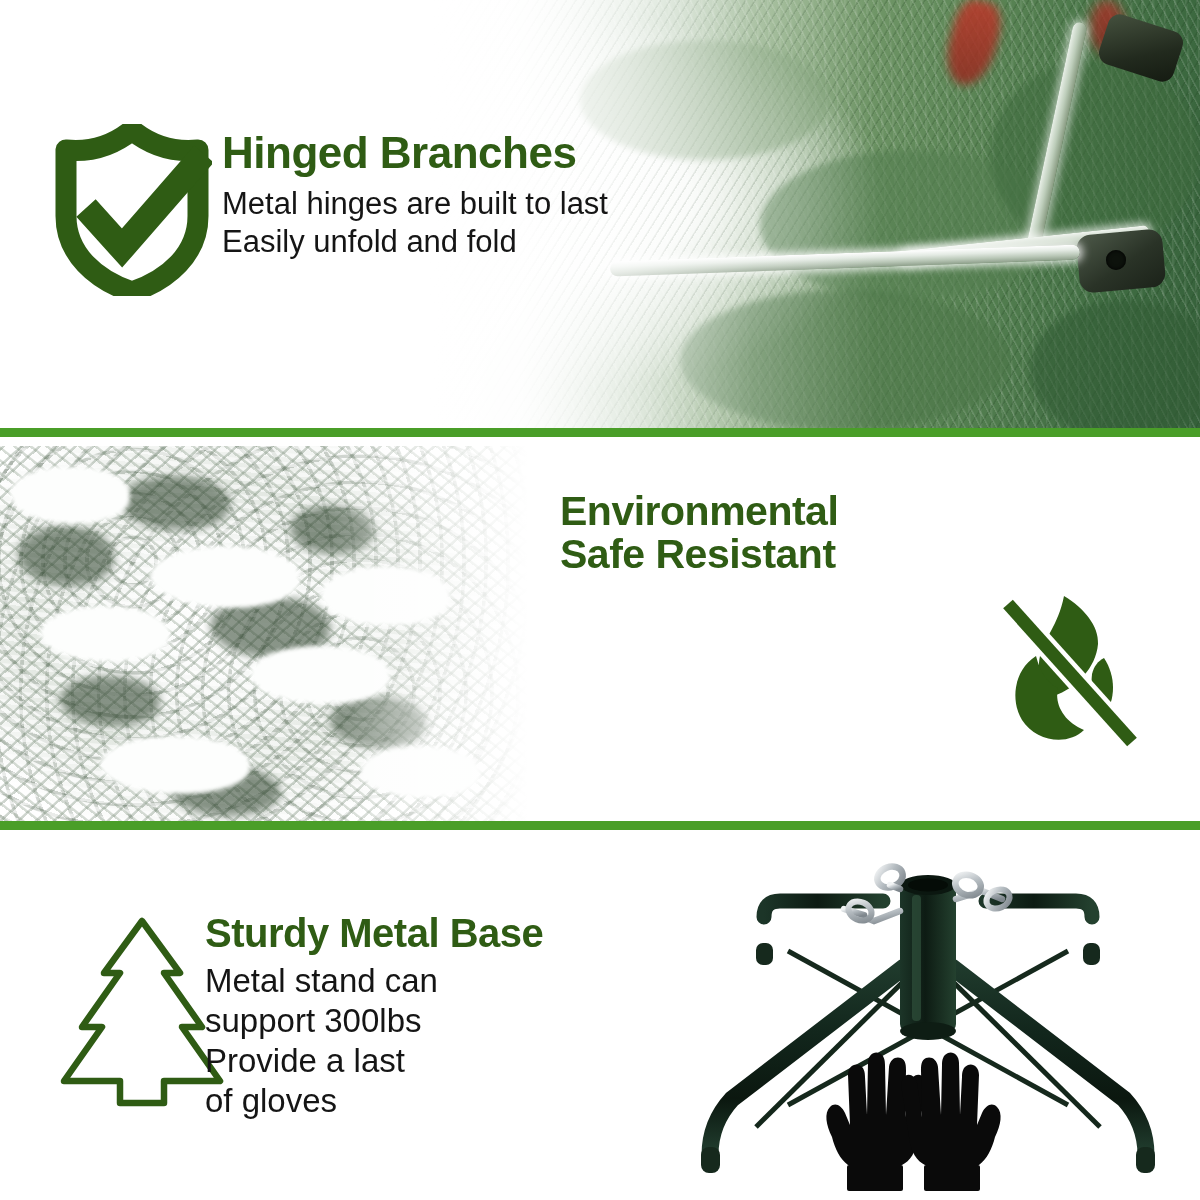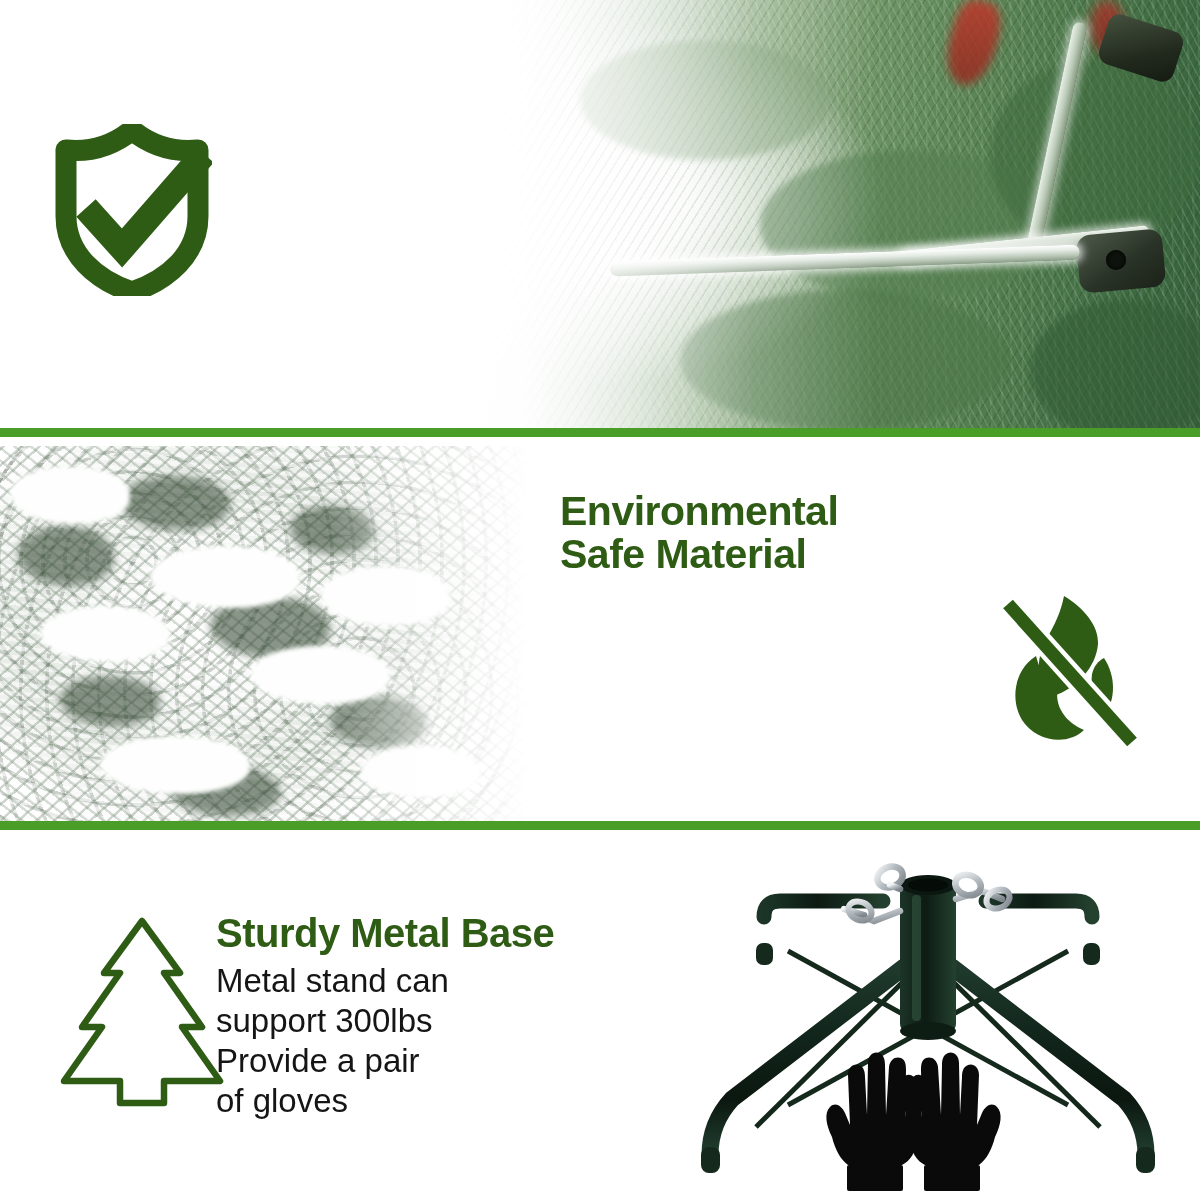--- a/index.html
+++ b/index.html
@@ -128,21 +128,21 @@
     position:absolute;top:0;left:330px;width:230px;height:384px;
     background:linear-gradient(90deg, rgba(255,255,255,0) 0%, rgba(255,255,255,0.55) 42%, #ffffff 86%);
   }
   #sec2 .txt{position:absolute;left:560px;top:44px;width:470px;}
   #sec2 .heading{font-size:41px;}
   #sec2 .body-text{font-size:31px;margin-top:12px;}
 
   
   #sec3{top:839px;height:361px;}
   #sec3 .tree-icon{position:absolute;left:52px;top:72px;width:180px;height:200px;}
-  #sec3 .txt{position:absolute;left:216px;top:74px;width:470px;}
+  #sec3 .txt{position:absolute;left:205px;top:74px;width:470px;}
   #sec3 .heading{font-size:40px;}
   #sec3 .body-text{font-size:33px;margin-top:6px;}
   #sec3 .stand{position:absolute;left:668px;top:16px;width:520px;height:345px;}
   #sec3 .gloves{position:absolute;left:806px;top:202px;width:215px;height:152px;}
 </style>
 </head>
 <body>
 
 <div class="page">
 
@@ -170,20 +170,25 @@
       <div class="fade"></div>
     </div>
 
     <div class="shield-icon">
       <svg viewBox="0 0 160 172" width="160" height="172" aria-hidden="true">
         <path d="M80 6 C58 24 34 28 14 26 L14 92 C14 130 44 156 80 168 C116 156 146 130 146 92 L146 26 C126 28 102 24 80 6 Z" fill="none" stroke="#2f5c14" stroke-width="21" stroke-linejoin="round"></path>
         <path d="M34 84 L70 124 L152 30" fill="none" stroke="#2f5c14" stroke-width="26" stroke-linecap="butt" stroke-linejoin="miter"></path>
       </svg>
     </div>
 
+    <div class="txt">
+      <h2 class="heading">Hinged Branches</h2>
+      <p class="body-text">Metal hinges are built to last
+Easily unfold and fold</p>
+    </div>
 
     <div class="divider" style="top:428px;"></div>
   </div>
 
   <div class="section" id="sec2">
 
     <div class="photo">
       <div class="flock"></div>
 
       <div class="dark-gap" style="left:18px;top:80px;width:96px;height:60px;"></div>
@@ -200,21 +205,21 @@
       <div class="snow-tip" style="left:40px;top:160px;width:130px;height:56px;"></div>
       <div class="snow-tip" style="left:320px;top:120px;width:130px;height:60px;"></div>
       <div class="snow-tip" style="left:100px;top:290px;width:150px;height:58px;"></div>
       <div class="snow-tip" style="left:360px;top:300px;width:120px;height:52px;"></div>
 
       <div class="rightfade"></div>
     </div>
 
     <div class="txt">
       <h2 class="heading">Environmental
-Safe Material</h2>
+Safe Resistant</h2>
     </div>
 
     <div class="divider" style="top:375px;"></div>
   </div>
 
   <div class="noflame-icon" style="position:absolute;left:992px;top:592px;width:152px;height:160px;">
     <svg viewBox="0 0 152 160" width="152" height="160" aria-hidden="true">
       <defs>
         <mask id="slashmask">
           <rect x="0" y="0" width="152" height="160" fill="#fff"></rect>
@@ -238,21 +243,21 @@
                  L128 62 L112 62 L150 116 L130 116 L168 170 L112 170
                  L112 192 L68 192 L68 170 L12 170
                  L50 116 L30 116 L68 62 L52 62 Z" fill="none" stroke="#2f5c14" stroke-width="6.5" stroke-linejoin="round" stroke-linecap="round"></path>
       </svg>
     </div>
 
     <div class="txt">
       <h2 class="heading">Sturdy Metal Base</h2>
       <p class="body-text">Metal stand can
 support 300lbs
-Provide a pair
+Provide a last
 of gloves</p>
     </div>
 
     <div class="stand">
       <svg viewBox="0 0 520 345" width="520" height="345" aria-hidden="true">
         <defs>
           <linearGradient id="tube" x1="0" y1="0" x2="0" y2="1">
             <stop offset="0%" stop-color="#1f3a2c"></stop>
             <stop offset="35%" stop-color="#12261c"></stop>
             <stop offset="70%" stop-color="#0b170f"></stop>

